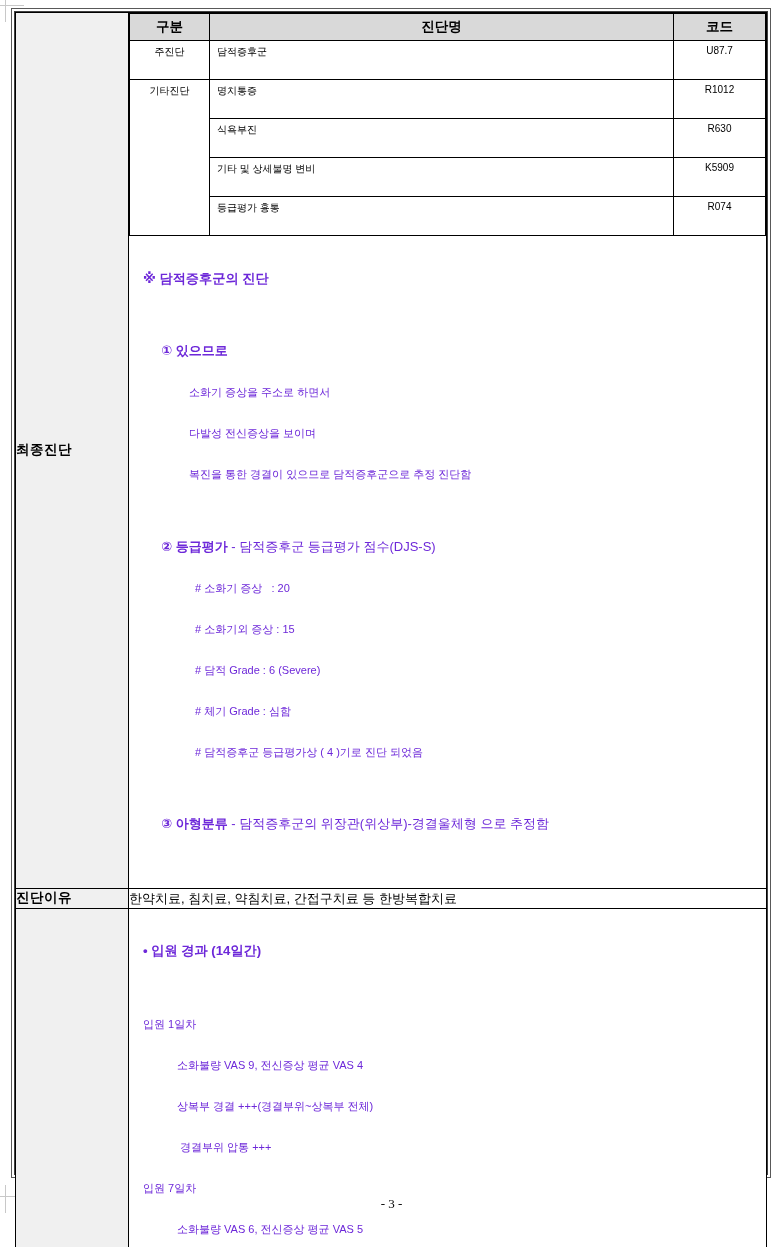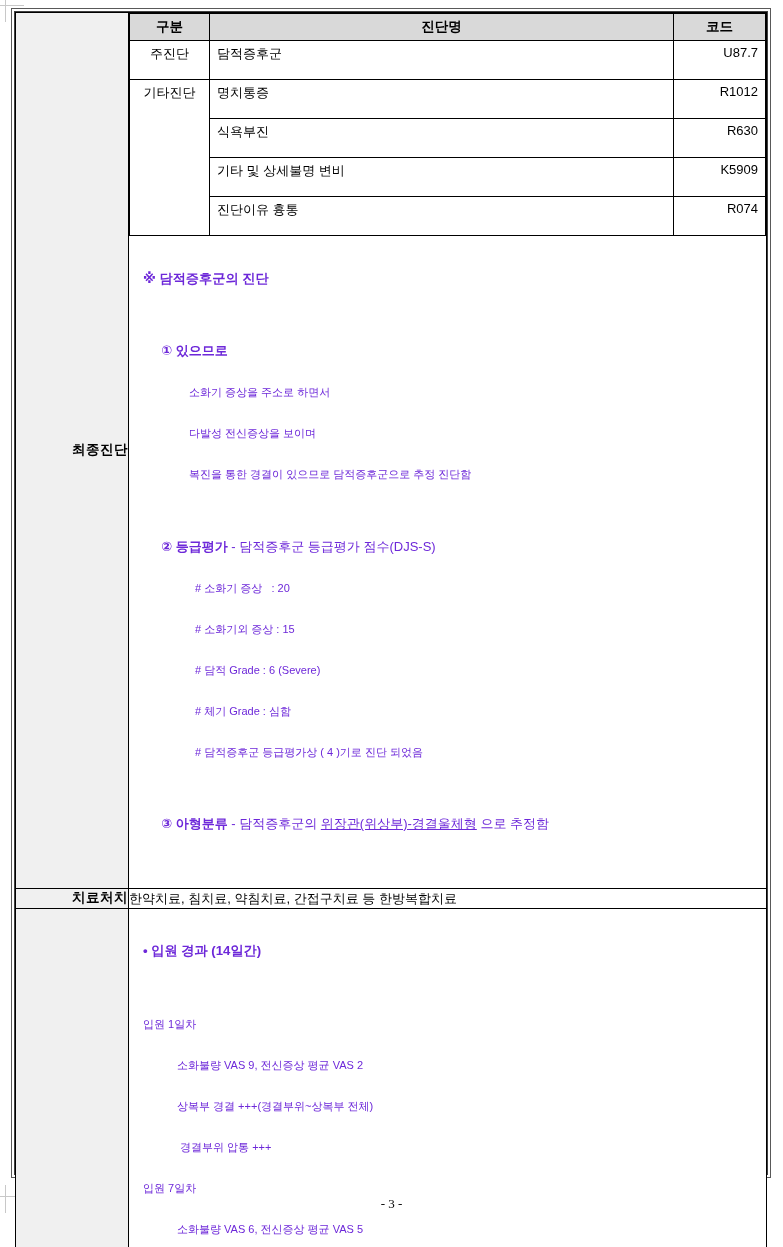--- a/index.html
+++ b/index.html
@@ -79,72 +79,72 @@
   table.grid td {
     border: 1px solid #000000;
     vertical-align: top;
     padding: 0;
   }
 
   
   .label-cell {
     width: 113px;
     background: #f0f0f0;
-    text-align: right;
+    text-align: left;
     vertical-align: middle !important;
     font-weight: bold;
     font-size: 13.5px;
     letter-spacing: 0.5px;
     color: #000;
   }
 
   .body-cell {
     background: #ffffff;
   }
 
   
   table.dx {
     border-collapse: collapse;
     width: 100%;
     table-layout: fixed;
   }
   table.dx td, table.dx th {
     border: 1px solid #000000;
-    font-size: 13px;
+    font-size: 10px;
     padding: 4px 7px;
     font-weight: normal;
     color: #000;
   }
   table.dx th {
     background: #d9d9d9;
     text-align: center;
     font-weight: bold;
     height: 24px;
     font-size: 13.5px;
   }
   .col-gubun { width: 80px; }
   .col-code  { width: 92px; }
   td.c-gubun {
     text-align: center;
     vertical-align: middle;
     height: 27px;
   }
   td.c-name { text-align: left; height: 39px; vertical-align: middle; }
-  td.c-code { text-align: right; height: 27px; vertical-align: middle; padding-left: 7px;}
+  td.c-code { text-align: center; height: 27px; vertical-align: middle; padding-left: 7px;}
 
   
   .freetext {
     padding: 12px 10px 12px 14px;
     font-size: 13px;
     line-height: 20.5px;
     white-space: pre;
     color: #6d28d9;
   }
   .b { font-weight: bold; }
-  .u { text-decoration: underline; }
+  .u { }
   .blankline { height: 11px; }
 
   .sec-title {
     font-weight: bold;
     font-size: 13.2px;
   }
   .indent1 { padding-left: 18px; }
   .indent2 { padding-left: 34px; }
   .indent3 { padding-left: 46px; }
   .indent4 { padding-left: 52px; }
@@ -222,21 +222,21 @@
                 </tr>
                 <tr>
                   <td class="c-name">식욕부진</td>
                   <td class="c-code">R630</td>
                 </tr>
                 <tr>
                   <td class="c-name">기타 및 상세불명 변비</td>
                   <td class="c-code">K5909</td>
                 </tr>
                 <tr>
-                  <td class="c-name">진단이유 흉통</td>
+                  <td class="c-name">등급평가 흉통</td>
                   <td class="c-code">R074</td>
                 </tr>
               </tbody>
             </table>
 
             <div class="freetext">
 <div class="sec-title">※ 담적증후군의 진단</div>
 <div class="blankline"></div>
 <div class="indent1"><span class="b">①</span> <span class="b">있으므로</span></div>
 <div class="indent3 tx-line">소화기 증상을 주소로 하면서</div>
@@ -250,33 +250,33 @@
 <div class="indent4 tx-line"># 체기 Grade : 심함</div>
 <div class="indent4 tx-line"># 담적증후군 등급평가상 ( 4 )기로 진단 되었음</div>
 <div class="blankline"></div>
 <div class="indent1"><span class="b">③</span> <span class="b">아형분류</span> <span>- 담적증후군의 </span><span class="u">위장관(위상부)-경결울체형</span><span> 으로 추정함</span></div>
             </div>
 
           </td>
         </tr>
 
         <tr>
-          <td class="label-cell">치료처치</td>
+          <td class="label-cell">진단이유</td>
           <td class="body-cell proc-cell">한약치료, 침치료, 약침치료, 간접구치료 등 한방복합치료</td>
         </tr>
 
         <tr>
           <td class="label-cell">치료경과</td>
 
           <td class="body-cell">
             <div class="freetext">
 <div class="sec-title">• 입원 경과 (14일간)</div>
 <div class="blankline"></div>
 <div class="tx-line">입원 1일차</div>
-<div class="indent2 tx-line">소화불량 VAS 9, 전신증상 평균 VAS 2</div>
+<div class="indent2 tx-line">소화불량 VAS 9, 전신증상 평균 VAS 4</div>
 <div class="indent2 tx-line">상복부 경결 +++(경결부위~상복부 전체)</div>
 <div class="indent2 tx-line"> 경결부위 압통 +++</div>
 <div class="tx-line">입원 7일차</div>
 <div class="indent2 tx-line">소화불량 VAS 6, 전신증상 평균 VAS 5</div>
 <div class="indent2 tx-line">상복부 경결 ++(명치부위~상복부 전체)</div>
 <div class="indent2 tx-line"> 경결부위 압통 ++</div>
 
 
 
 

